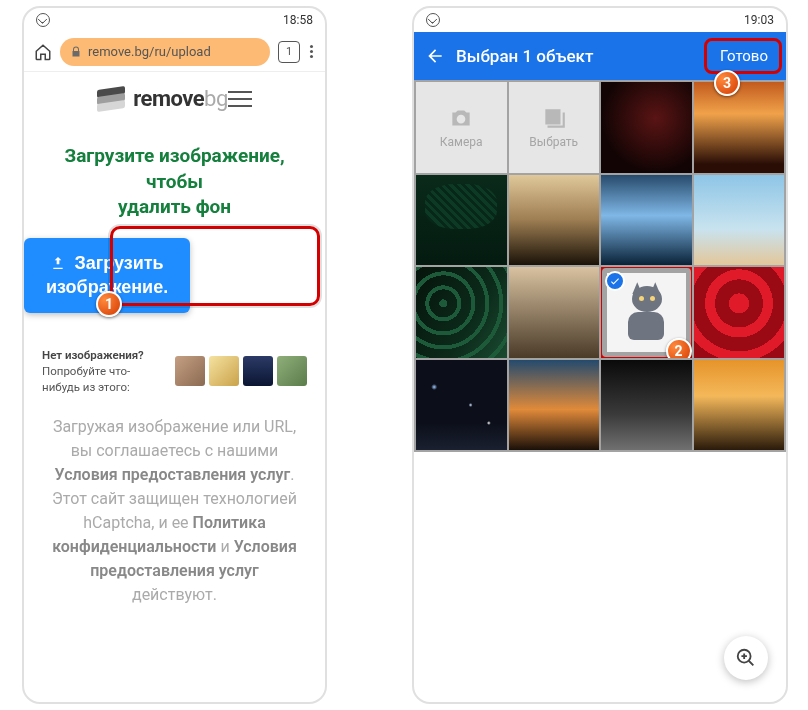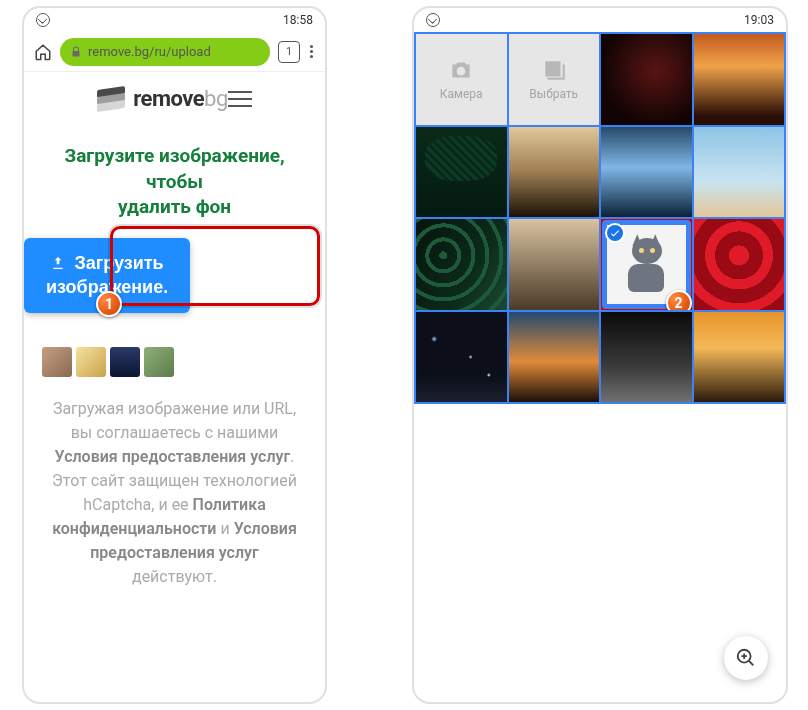--- a/index.html
+++ b/index.html
@@ -10,21 +10,21 @@
 
   
   .status { height: 24px; display: flex; align-items: center; justify-content: space-between; padding: 0 12px; font-size: 12px; color: #333; }
   .status .sicon { width: 14px; height: 14px; border: 1.5px solid #555; border-radius: 50%; display: inline-block; position: relative; }
   .status .sicon::after { content:""; position:absolute; width:6px; height:6px; border:1.5px solid #555; border-top:none; border-left:none; border-radius:0 0 3px 0; transform: rotate(45deg); left:2px; top:2px;}
 
   
   .urlbar { height: 40px; display:flex; align-items:center; gap:8px; padding:0 10px; border-bottom:1px solid #eee; }
   .home { width:18px; height:18px; }
   .home svg { width:18px; height:18px; }
-  .urlfield { flex:1; height:28px; background:#84cc16; border-radius:14px; display:flex; align-items:center; padding:0 10px; font-size:13px; color:#555; gap:6px;text-align:right; }
+  .urlfield { flex:1; height:28px; background:#fdba74; border-radius:14px; display:flex; align-items:center; padding:0 10px; font-size:13px; color:#555; gap:6px;text-align:right; }
   .lock { width:12px; height:12px; }
   .tabcount { width:22px; height:22px; border:1.5px solid #555; border-radius:4px; display:flex; align-items:center; justify-content:center; font-size:11px; color:#555; }
   .dots { display:flex; flex-direction:column; gap:2px; padding:0 2px; }
   .dots span { width:3px; height:3px; background:#555; border-radius:50%; }
 
   
   .brand { display:flex; align-items:center; justify-content:center; padding:14px 18px 8px; }
   .brand-left { display:flex; align-items:center; gap:8px; }
   .logo-stack { position:relative; width:28px; height:22px; }
   .logo-stack div { position:absolute; width:28px; height:8px; border-radius:2px; transform: skewY(-8deg); }
@@ -61,21 +61,21 @@
   .legal { font-size:16px; color:#aaa; text-align:center; padding:10px 22px 0; line-height:1.5; }
   .legal b { color:#888; font-weight:600; }
 
   
   .picker-header { height:48px; background:#1a73e8; color:#fff; display:flex; align-items:center; padding:0 8px; gap:8px; position:relative; }
   .back { width:26px; height:26px; display:flex; align-items:center; justify-content:center; }
   .picker-title { flex:1; font-size:17px; font-weight:500; }
   .done { font-size:15px; padding:4px 10px; }
   .callout-done { border:3px solid #d40000; border-radius:8px; position:absolute; right:4px; top:6px; width:78px; height:36px; pointer-events:none; }
 
-  .grid { display:grid; grid-template-columns:repeat(4,1fr); gap:2px; padding:2px; background:#3b82f6; }
+  .grid { display:grid; grid-template-columns:repeat(4,1fr); gap:2px; padding:2px; background:#a3a3a3; }
   .cell { aspect-ratio:1/1; position:relative; overflow:hidden; }
   .placeholder { background:#e6e6e6; display:flex; flex-direction:column; align-items:center; justify-content:center; gap:4px; color:#a5a5a5; font-size:12px; }
   .placeholder svg { width:30px; height:26px; fill:#b8b8b8; }
 
   .img1 { background: radial-gradient(circle at 60% 40%, #5a1414 0%, #120404 70%); }
   .img2 { background: linear-gradient(180deg,#c25a1e 0%, #f0a24a 35%, #2a0e06 90%); }
   .img3 { background: linear-gradient(#0a2a1a,#041a10); }
   .img3::after { content:""; position:absolute; inset:10% 10% 40% 10%; background:repeating-linear-gradient(45deg,#0d3a24 0 3px,#072718 3px 6px); border-radius:40%;}
   .img4 { background: linear-gradient(180deg,#e0c89a 0%, #9d7d52 50%, #1a1208 100%); }
   .img5 { background: linear-gradient(180deg,#274a6b 0%, #7fb7e6 45%, #0a2238 100%); }
@@ -168,39 +168,54 @@
           </svg>
         <span>Загрузить</span>
       </span>
       <span>изображение.</span>
     </button>
     <div class="callout-red callout-upload"></div>
     <div class="badge badge1">1</div>
   </div>
 
   <div class="samples">
+    <div class="samples-text">
+      <div style="font-weight:600;color:#444">Нет изображения?</div>
+      <div>Попробуйте что-нибудь из этого:</div>
+    </div>
     <div class="thumbs">
       <div class="thumb t1"></div>
       <div class="thumb t2"></div>
       <div class="thumb t3"></div>
       <div class="thumb t4"></div>
     </div>
   </div>
 
   <div class="legal">
     <span>Загружая изображение или URL, вы соглашаетесь с нашими </span><b>Условия предоставления услуг</b><span>. Этот сайт защищен технологией hCaptcha, и ее </span><b>Политика конфиденциальности</b><span> и </span><b>Условия предоставления услуг</b><span> действуют.</span>
   </div>
 </div>
 
 <div class="frame right">
   <div class="status">
     <span class="sicon"></span>
     <span>19:03</span>
   </div>
 
+  <div class="picker-header relpos">
+    <div class="back">
+      <svg viewBox="0 0 24 24" fill="#fff" width="20" height="20">
+          <path d="M20 11H7.8l5.6-5.6L12 4l-8 8 8 8 1.4-1.4L7.8 13H20z"></path>
+        </svg>
+    </div>
+    <div class="picker-title">Выбран 1 объект</div>
+    <div class="done">Готово</div>
+    <div class="callout-done"></div>
+    <div class="badge badge3" style="position:absolute">3</div>
+  </div>
 
   <div class="grid">
     <div class="cell placeholder">
       <svg viewBox="0 0 24 24">
           <path d="M4 7h3l2-2h6l2 2h3v12H4zM12 17a4 4 0 1 0 0-8 4 4 0 0 0 0 8z"></path>
         </svg>
       <span>Камера</span>
     </div>
     <div class="cell placeholder">
       <svg viewBox="0 0 24 24">

